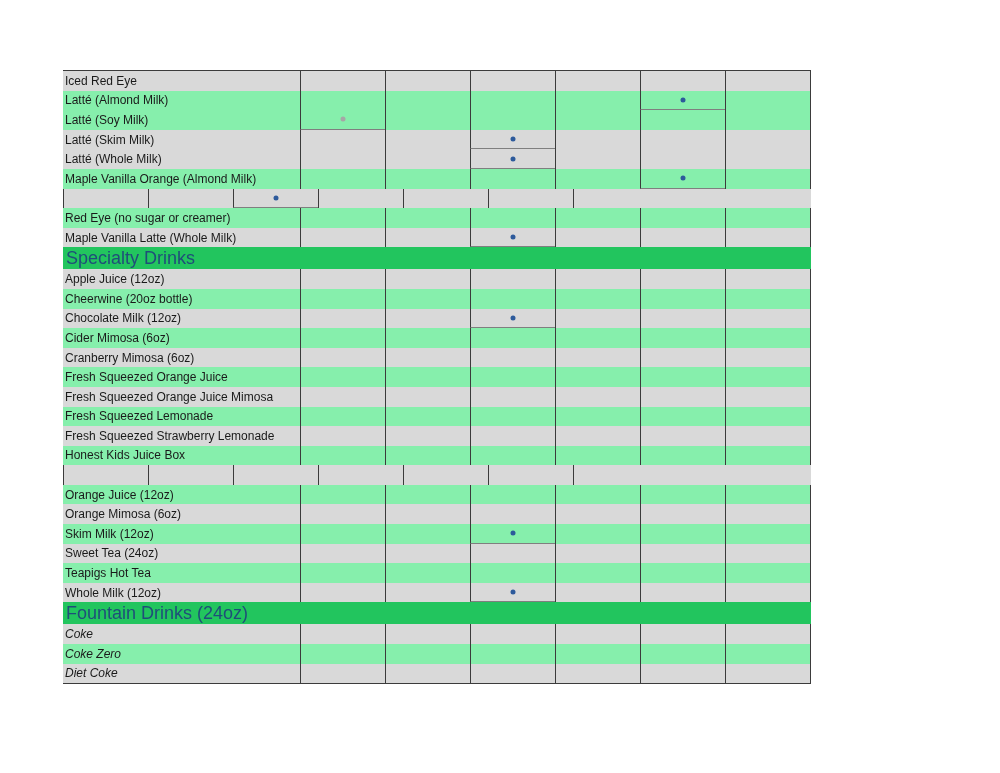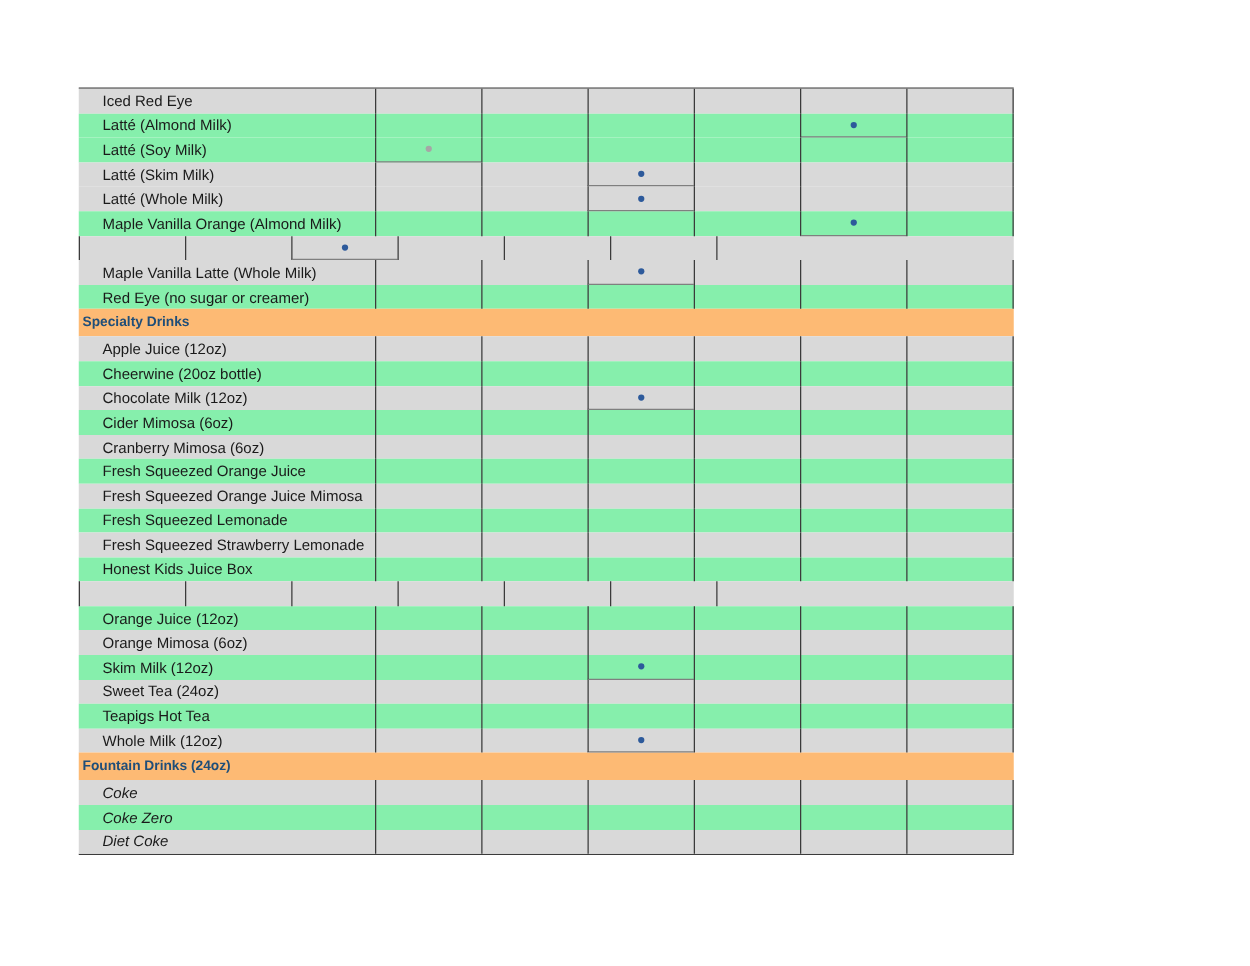--- a/index.html
+++ b/index.html
@@ -25,39 +25,39 @@
     position: absolute;
     left: 63px;
     top: 70px;
     width: 748px;
   }
   .section-header {
     height: 22px;
     display: flex;
     align-items: center;
     padding-left: 3px;
-    font-weight: bold;
-    font-size: 11px;
+    font-weight: normal;
+    font-size: 18px;
     color: var(--header-text);
-    background: #fdba74;
+    background: #22c55e;
   }
   .rows.top-border { border-top: 1px solid var(--grid); }
   .rows.bottom-border { border-bottom: 1px solid var(--grid); font-style: italic; }
   .row {
     display: flex;
     height: 19.6px;
     background: #86efac;
   }
   .row.shade { background: var(--shade); }
   .label-cell {
     width: 237px;
     flex: 0 0 237px;
     display: flex;
     align-items: center;
-    padding-left: 19px;
+    padding-left: 2px;
     font-size: 12px;
     color: var(--text);
     white-space: nowrap;
     overflow: hidden;
   }
   .cell {
     flex: 0 0 85.1px;
     width: 85.1px;
     border-left: 1px solid var(--grid);
     position: relative;
@@ -149,36 +149,36 @@
         <div class="row shade">
           <div class="cell"></div>
           <div class="cell"></div>
           <div class="cell underlined">
             <span class="dot blue"></span>
           </div>
           <div class="cell"></div>
           <div class="cell"></div>
           <div class="cell"></div>
         </div>
+        <div class="row">
+          <div class="label-cell">Red Eye (no sugar or creamer)</div>
+          <div class="cell"></div>
+          <div class="cell"></div>
+          <div class="cell"></div>
+          <div class="cell"></div>
+          <div class="cell"></div>
+          <div class="cell"></div>
+        </div>
         <div class="row shade">
           <div class="label-cell">Maple Vanilla Latte (Whole Milk)</div>
           <div class="cell"></div>
           <div class="cell"></div>
           <div class="cell underlined">
             <span class="dot blue"></span>
           </div>
-          <div class="cell"></div>
-          <div class="cell"></div>
-          <div class="cell"></div>
-        </div>
-        <div class="row">
-          <div class="label-cell">Red Eye (no sugar or creamer)</div>
-          <div class="cell"></div>
-          <div class="cell"></div>
-          <div class="cell"></div>
           <div class="cell"></div>
           <div class="cell"></div>
           <div class="cell"></div>
         </div>
       </div>
     </div>
     <div class="section">
       <div class="section-header">Specialty Drinks</div>
       <div class="rows">
         <div class="row shade">

